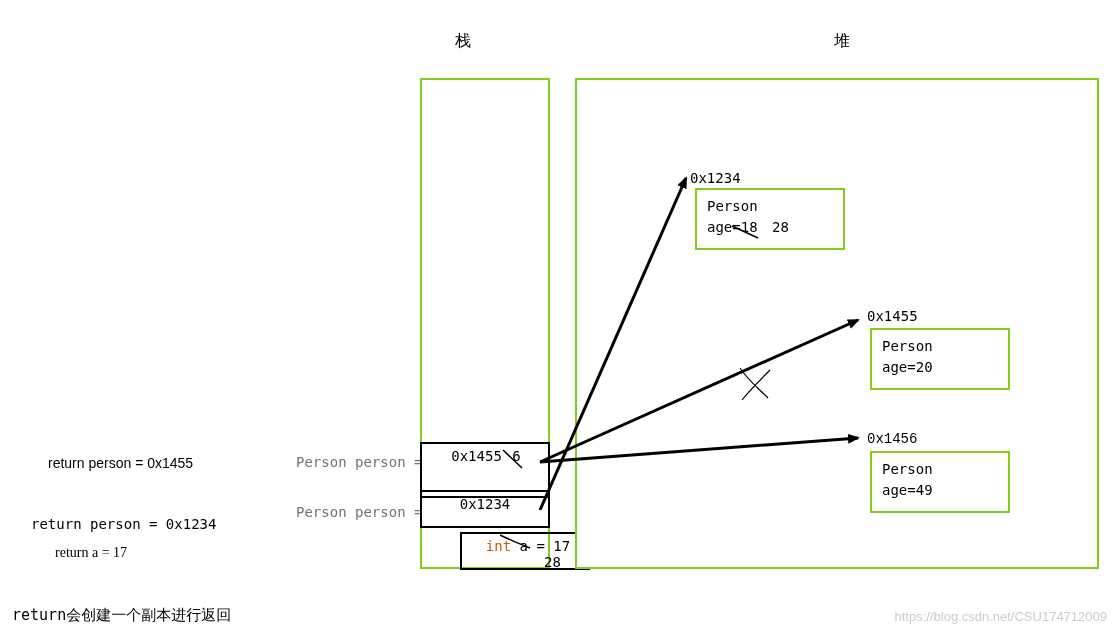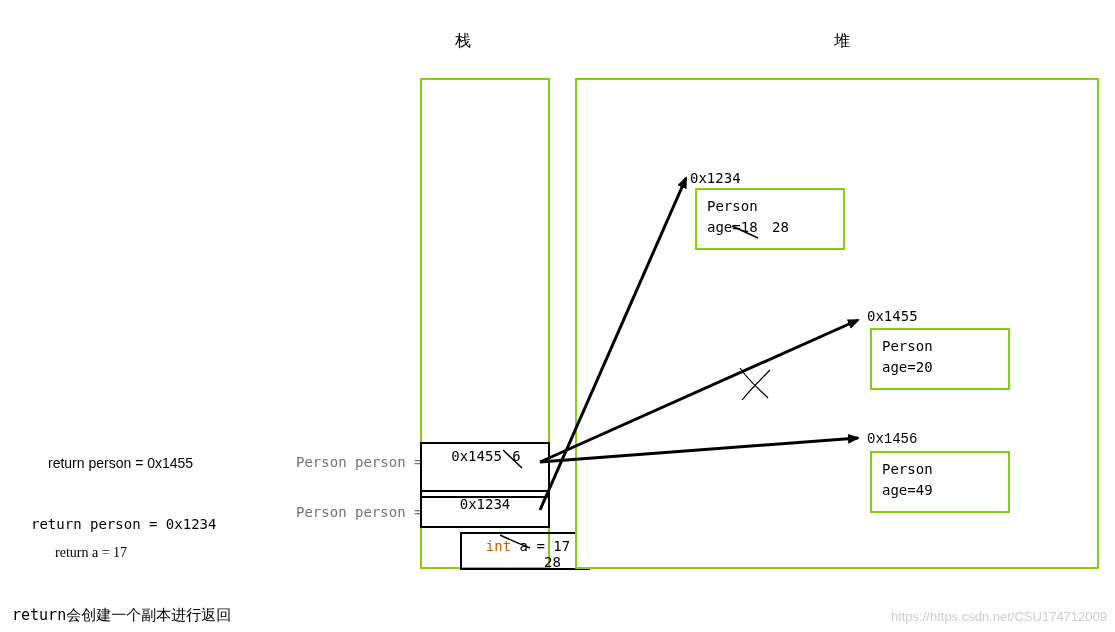--- a/index.html
+++ b/index.html
@@ -78,21 +78,21 @@
 </div>
 
 <div class="label" style="left:867px; top:431px; font-family:Liberation Mono, monospace;">0x1456</div>
 <div class="box" style="left:870px; top:451px; width:140px; height:62px; padding:6px 10px; font-family:Consolas, monospace; line-height:1.5;">
   <div>Person</div>
   <div>age=49</div>
 </div>
 
 <div class="label" style="left:12px; top:606px; font-size:15px;">return会创建一个副本进行返回</div>
 
-<div class="watermark">https://https.csdn.net/CSU174712009</div>
+<div class="watermark">https://blog.csdn.net/CSU174712009</div>
 
 <svg class="overlay">
   <defs>
     <marker id="arrowhead" markerWidth="12" markerHeight="12" refX="10" refY="5" orient="auto" markerUnits="userSpaceOnUse">
       <path d="M0,0 L12,5 L0,10 Z" fill="#000"></path>
     </marker>
   </defs>
 
   <line x1="540" y1="510" x2="686" y2="178" stroke="#000" stroke-width="3" marker-end="url(#arrowhead)"></line>
 

